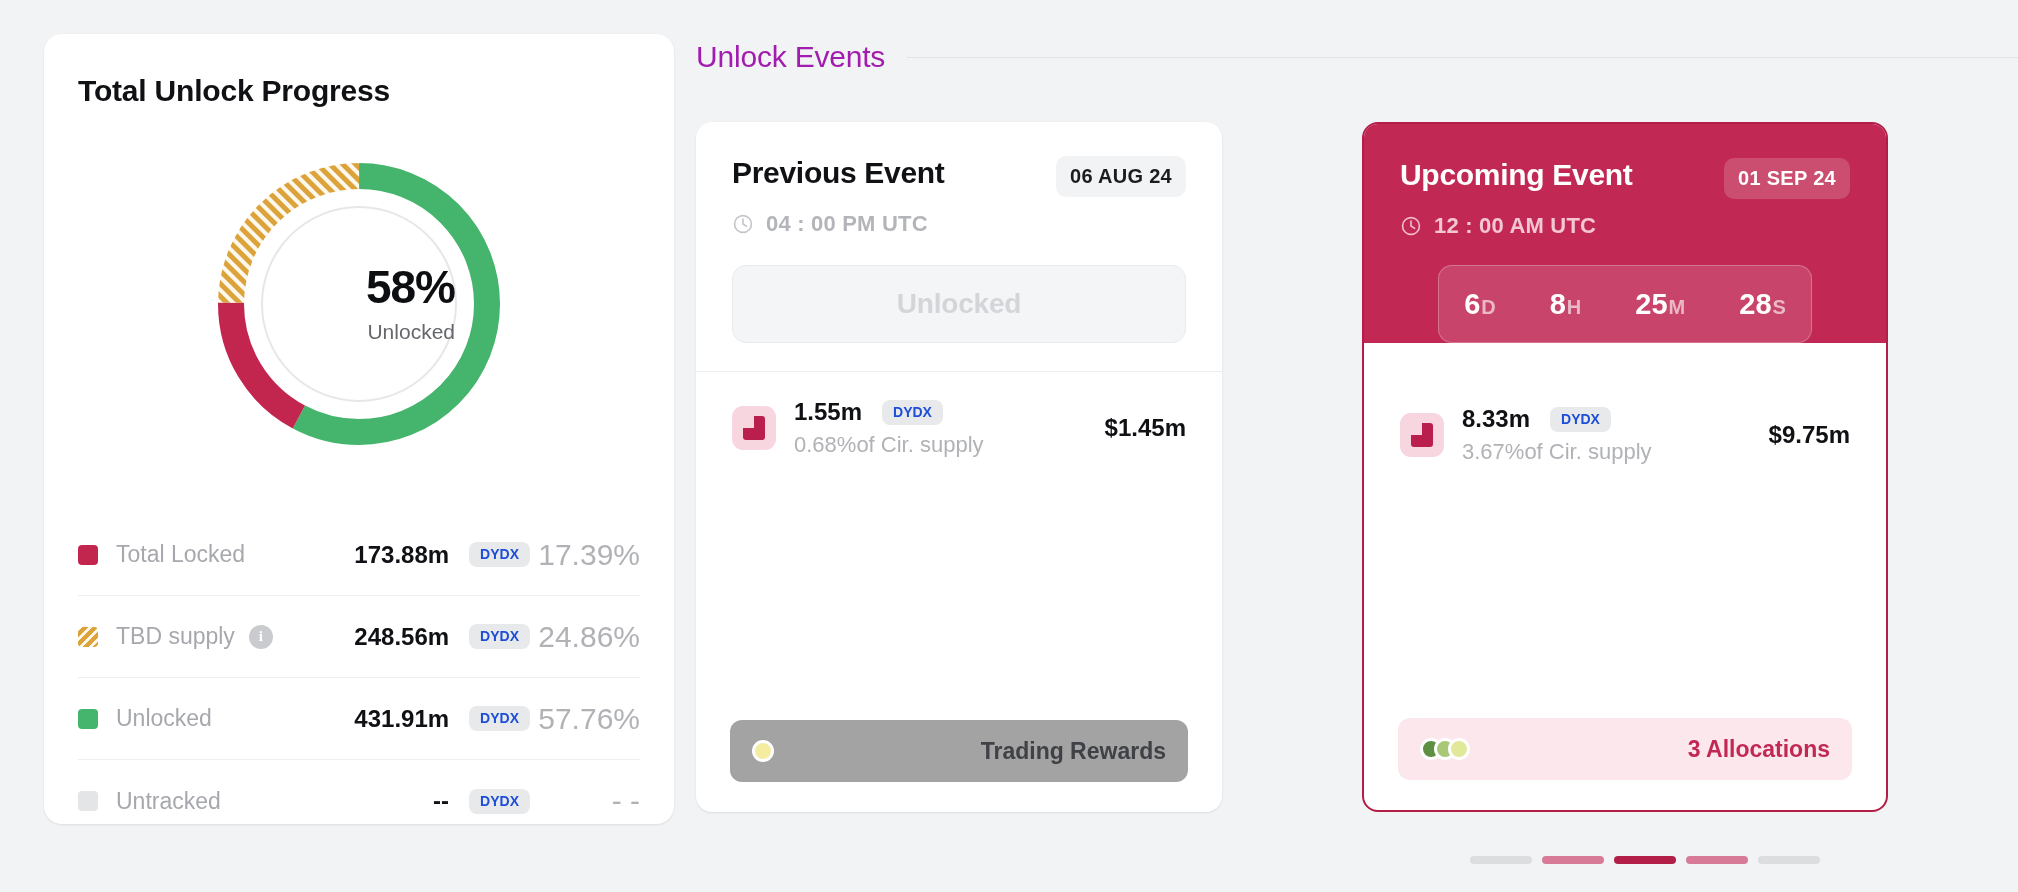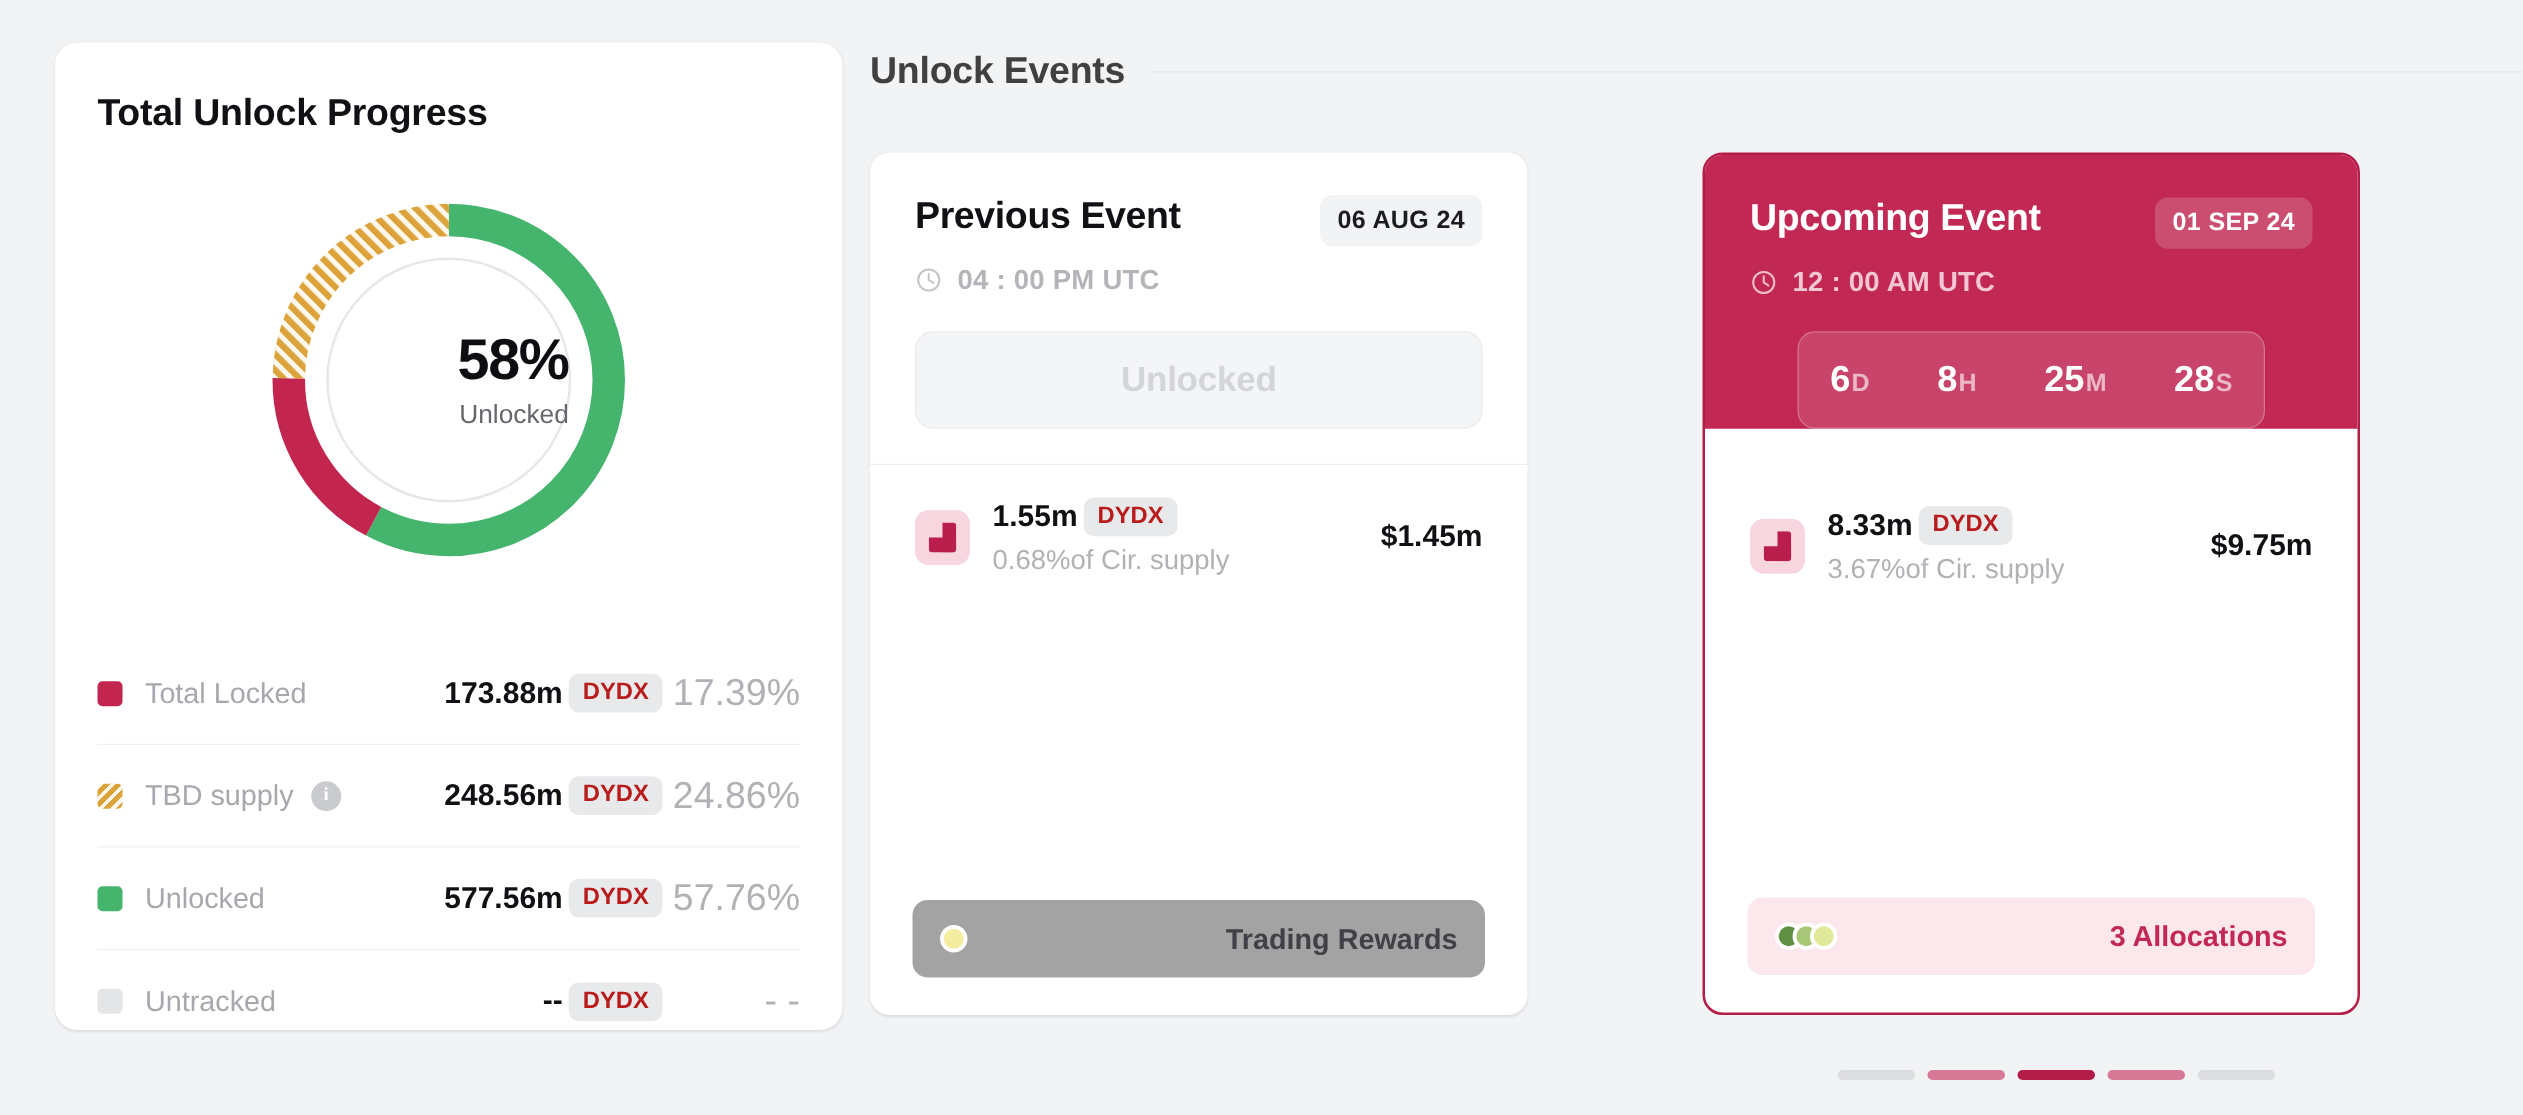--- a/index.html
+++ b/index.html
@@ -50,34 +50,34 @@
   }
   .lg-label { font-size: 23px; color: #a6a8ad; margin-left: 18px; white-space: nowrap; }
   .info-ic {
     width: 24px; height: 24px; border-radius: 50%; background: #c9cbcf;
     color: #fff; font-size: 15px; font-weight: 700; font-family: "Liberation Serif", serif;
     display: flex; align-items: center; justify-content: center; margin-left: 14px; flex: none;
   }
   .lg-spacer { flex: 1 1 auto; }
   .lg-val { font-size: 24px; font-weight: 700; color: #101114; white-space: nowrap; }
   .tkr {
-    margin-left: 5px; padding: 4px 11px 5px; border-radius: 8px;
-    background: #e8e9eb; color: #b91c1c; font-size: 19px; font-weight: 700;
+    margin-left: 20px; padding: 4px 11px 5px; border-radius: 8px;
+    background: #e8e9eb; color: #1d4ed8; font-size: 14px; font-weight: 700;
     white-space: nowrap;
   }
   .lg-pct {
     width: 110px; text-align: right; font-size: 30px; color: #b0b2b6; white-space: nowrap;
   }
 
   
   .events-head {
     position: absolute; left: 696px; top: 40px; right: 0;
     display: flex; align-items: center; gap: 22px;
   }
-  .events-title { font-size: 30px; font-weight: 700; color: #404040; letter-spacing: -.2px; white-space: nowrap; }
+  .events-title { font-size: 30px; font-weight: 400; color: #a21caf; letter-spacing: -.2px; white-space: nowrap; }
   .events-rule { flex: 1 1 auto; height: 1px; background: #e2e3e5; }
 
   .event-card {
     position: absolute; top: 122px; width: 526px; height: 690px;
     border-radius: 16px; overflow: hidden;
   }
   .card-prev { left: 696px; background: #ffffff;
     box-shadow: 0 1px 3px rgba(16,24,40,.06), 0 1px 2px rgba(16,24,40,.04); }
   .card-next { left: 1362px; background: #ffffff;
     border: 2px solid #b31e48; }
@@ -194,21 +194,21 @@
         <span class="lg-spacer"></span>
         <span class="lg-val">248.56m</span>
         <span class="tkr">DYDX</span>
         <span class="lg-pct">24.86%</span>
       </div>
 
       <div class="legend-row">
         <span class="sw" style="background:#45b46c"></span>
         <span class="lg-label">Unlocked</span>
         <span class="lg-spacer"></span>
-        <span class="lg-val">577.56m</span>
+        <span class="lg-val">431.91m</span>
         <span class="tkr">DYDX</span>
         <span class="lg-pct">57.76%</span>
       </div>
 
       <div class="legend-row">
         <span class="sw" style="background:#e4e5e7"></span>
         <span class="lg-label">Untracked</span>
         <span class="lg-spacer"></span>
         <span class="lg-val">--</span>
         <span class="tkr">DYDX</span>

